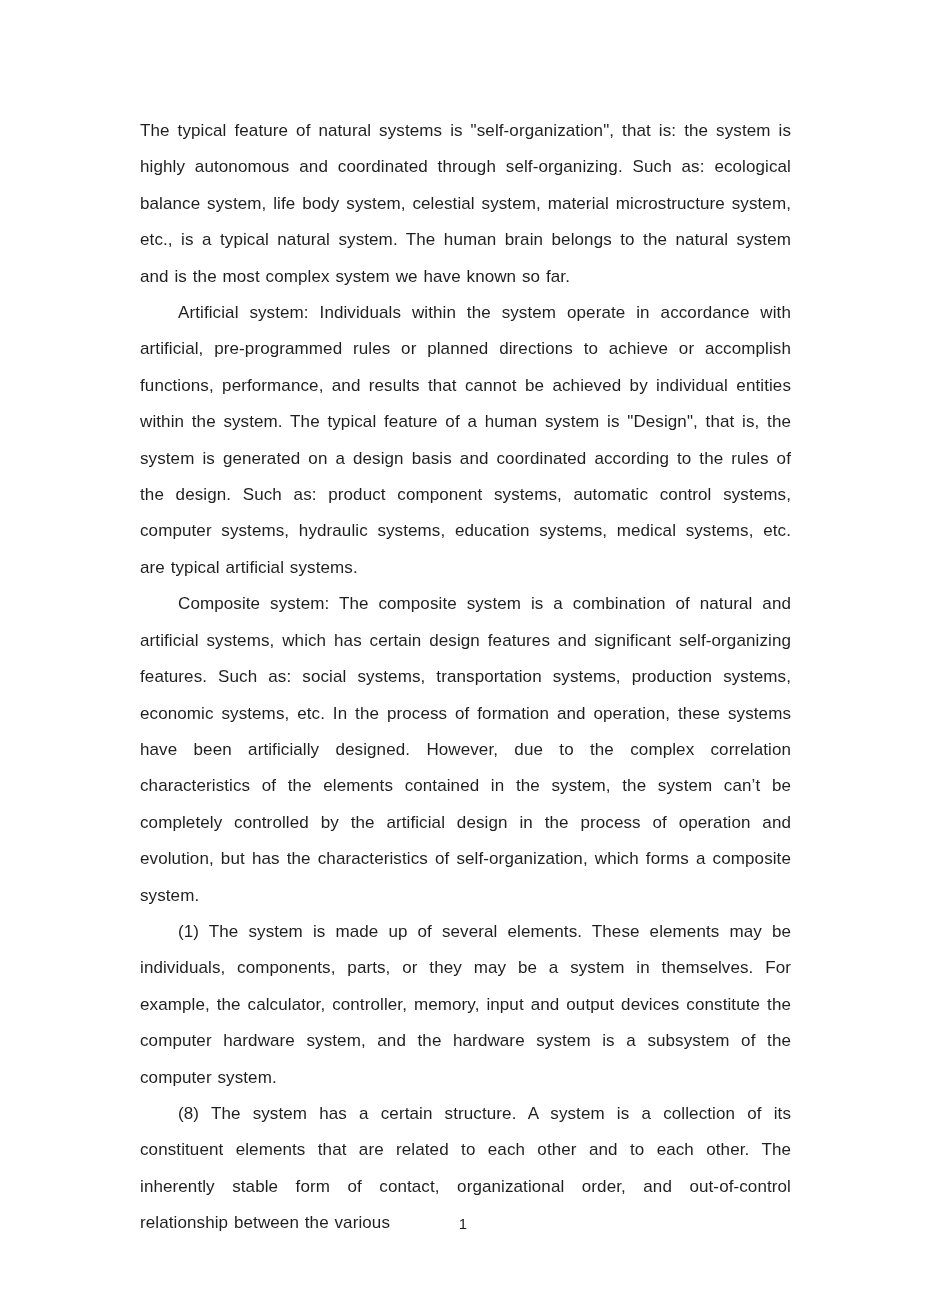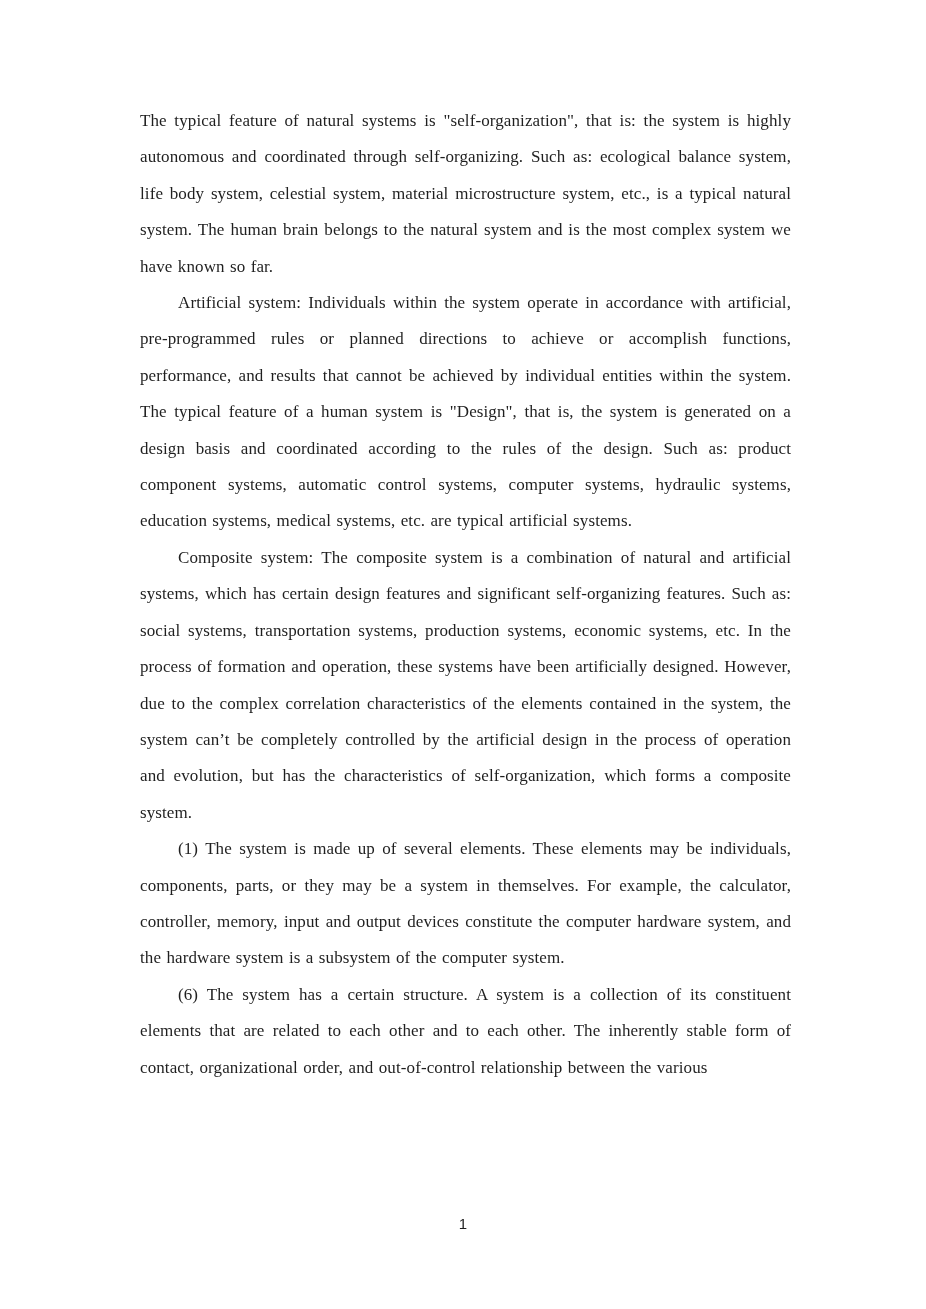--- a/index.html
+++ b/index.html
@@ -16,24 +16,23 @@
       color: #1f1f1f;
       overflow: hidden;
     }
     .page {
       position: absolute;
       inset: 0;
       background: #ffffff;
     }
     .content {
       position: absolute;
-      top: 103px;
+      top: 113px;
       left: 140px;
       width: 651px;
-      font-family: Liberation Serif, serif;
     }
     .para {
       margin: 0;
       font-size: 17px;
       line-height: 36.4px;
       text-align: justify;
       text-justify: inter-word;
       letter-spacing: 0.1px;
       word-spacing: 1px;
     }
@@ -53,16 +52,16 @@
   </style>
 </head>
 <body>
 
 <div class="page">
   <div class="content">
     <p class="para">The typical feature of natural systems is "self-organization", that is: the system is highly autonomous and coordinated through self-organizing. Such as: ecological balance system, life body system, celestial system, material microstructure system, etc., is a typical natural system. The human brain belongs to the natural system and is the most complex system we have known so far.</p>
     <p class="para indent">Artificial system: Individuals within the system operate in accordance with artificial, pre-programmed rules or planned directions to achieve or accomplish functions, performance, and results that cannot be achieved by individual entities within the system. The typical feature of a human system is "Design", that is, the system is generated on a design basis and coordinated according to the rules of the design. Such as: product component systems, automatic control systems, computer systems, hydraulic systems, education systems, medical systems, etc. are typical artificial systems.</p>
     <p class="para indent">Composite system: The composite system is a combination of natural and artificial systems, which has certain design features and significant self-organizing features. Such as: social systems, transportation systems, production systems, economic systems, etc. In the process of formation and operation, these systems have been artificially designed. However, due to the complex correlation characteristics of the elements contained in the system, the system can’t be completely controlled by the artificial design in the process of operation and evolution, but has the characteristics of self-organization, which forms a composite system.</p>
     <p class="para indent">(1) The system is made up of several elements. These elements may be individuals, components, parts, or they may be a system in themselves. For example, the calculator, controller, memory, input and output devices constitute the computer hardware system, and the hardware system is a subsystem of the computer system.</p>
-    <p class="para indent">(6) The system has a certain structure. A system is a collection of its constituent elements that are related to each other and to each other. The inherently stable form of contact, organizational order, and out-of-control relationship between the various</p>
+    <p class="para indent">(8) The system has a certain structure. A system is a collection of its constituent elements that are related to each other and to each other. The inherently stable form of contact, organizational order, and out-of-control relationship between the various</p>
   </div>
   <div class="page-number">1</div>
 </div>
 
 </body></html>

